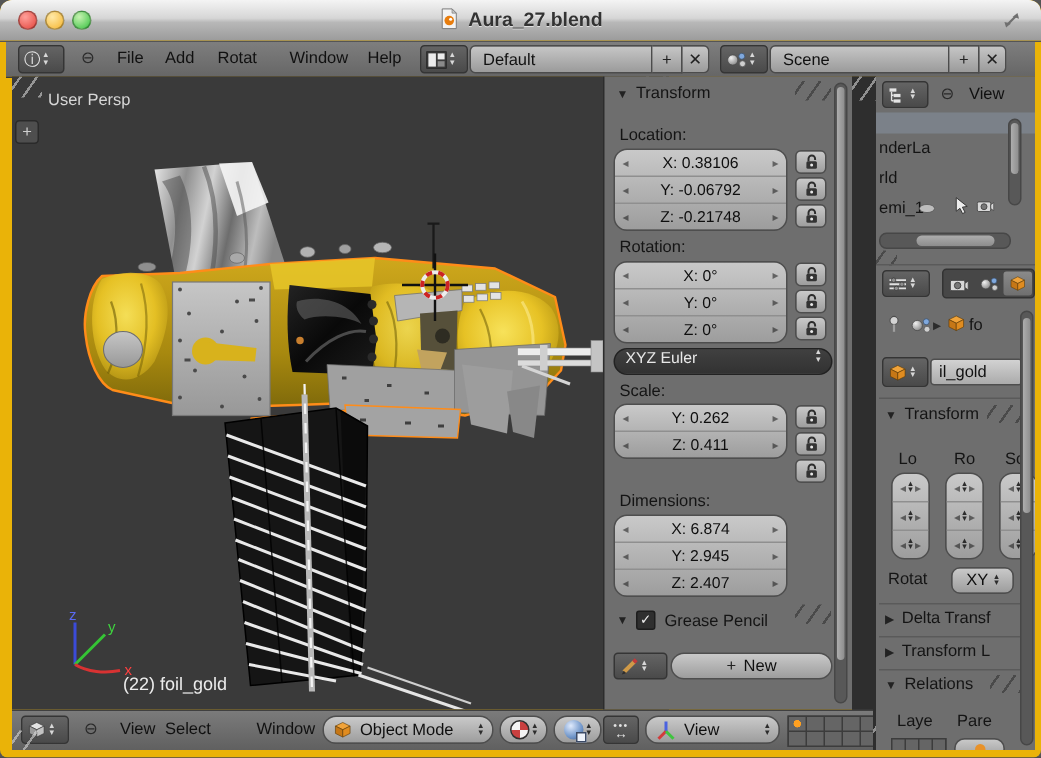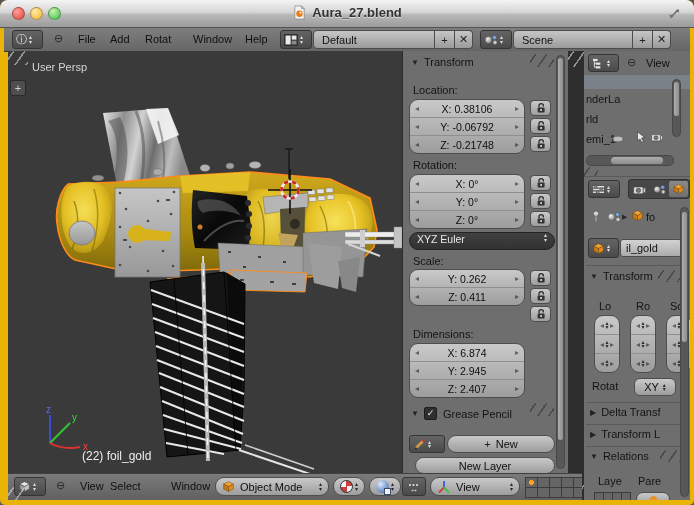--- a/index.html
+++ b/index.html
@@ -499,21 +499,20 @@
     <div class="abs ibtn" style="left:6px;top:384px;width:36px;height:18px">
       <svg class="ic" width="13" height="13">
           <use href="#i-pencil"></use>
         </svg>
         <span class="updn"></span>
     </div>
     <div class="abs btnlight" style="left:44px;top:384px;width:108px;height:18px">
       <span style="margin-right:5px;font-size:11px;color:#222">+</span>
       <span>New</span>
     </div>
-    <div class="abs btnlight" style="left:12px;top:406px;width:140px;height:17px">New Layer</div>
 
     <div class="abs sbtrack" style="left:153px;top:4px;width:9px;height:414px">
       <div class="sbthumb" style="top:2px;height:382px"></div>
     </div>
   </div>
 
   <div class="abs rstrip">
     <div class="abs hatchL" style="left:0;top:0;width:16px;height:16px"></div>
     <div class="abs hatchL" style="left:0;bottom:0;width:16px;height:16px"></div>
   </div>

